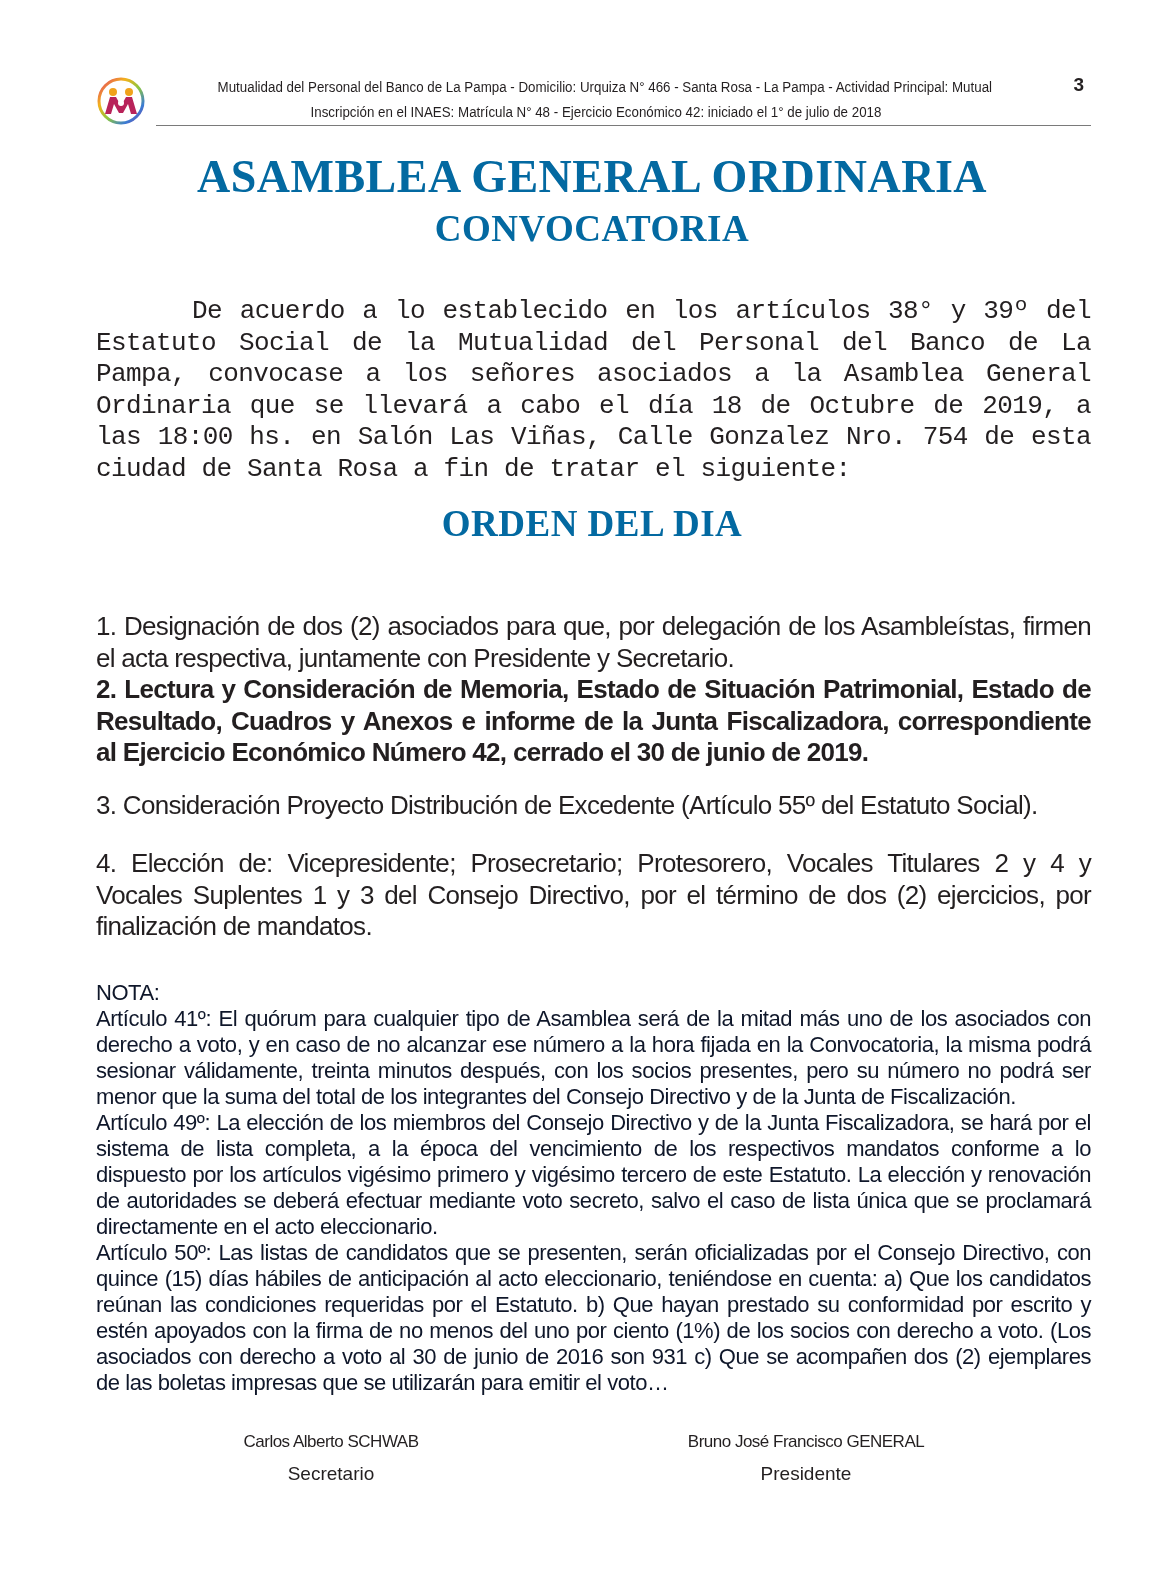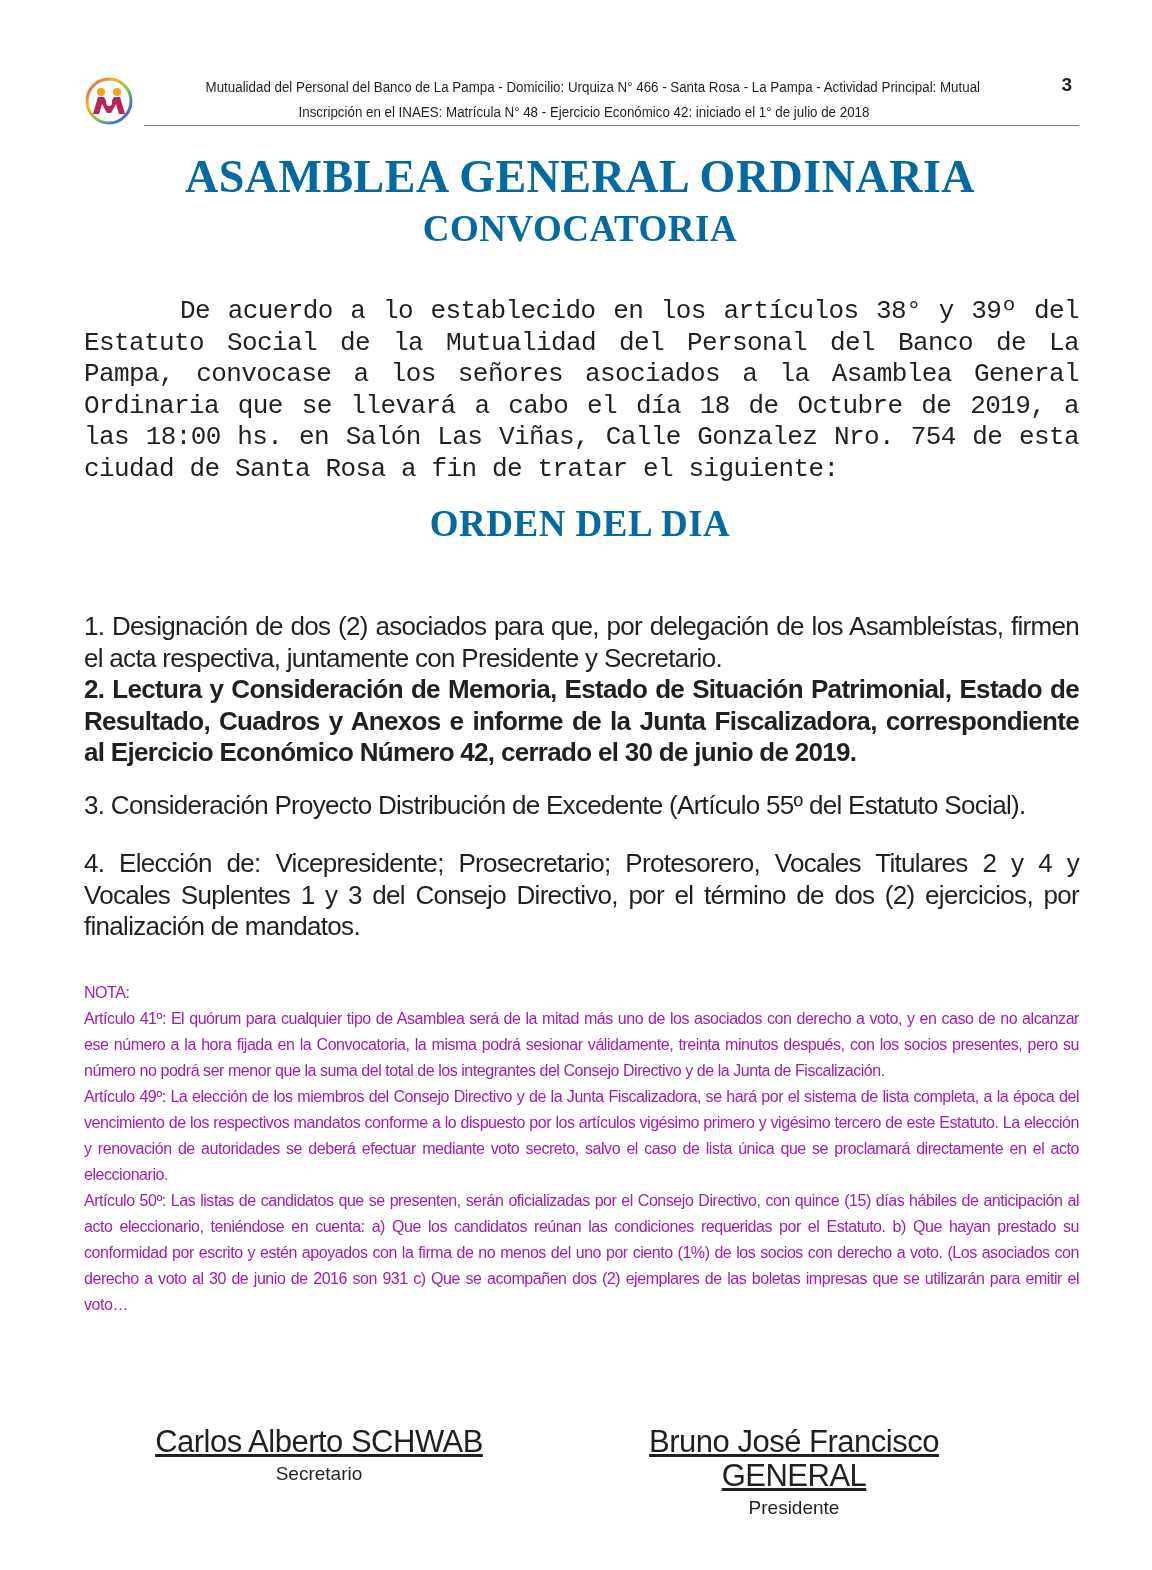--- a/index.html
+++ b/index.html
@@ -1,17 +1,17 @@
 <!DOCTYPE html>
 <html><head>
 <meta charset="utf-8">
 <style>
   html, body { margin: 0; padding: 0; background: #ffffff; }
   body { width: 1152px; height: 1570px; position: relative; overflow: hidden; color: #231f20; }
-  .page { position: absolute; left: 4px; top: 0; width: 984px; height: 1570px; }
+  .page { position: absolute; left: 16px; top: 0; width: 984px; height: 1570px; }
 
   .header { position: absolute; left: 80px; top: 72px; width: 1000px; height: 60px; }
   .logo { position: absolute; left: 0; top: 4px; width: 50px; height: 50px; }
   .header-lines { position: absolute; left: 60px; top: 2px; width: 880px; text-align: center;
     font-family: "Liberation Sans", sans-serif; font-size: 15.5px; line-height: 25px; color: #231f20;
     transform: scaleX(0.86); transform-origin: center top; }
   .header-line { display: block; white-space: nowrap; }
   .page-number { position: absolute; right: 12px; top: 2px; font-family: "Liberation Sans", sans-serif;
     font-weight: bold; font-size: 19px; color: #231f20; }
   .header-rule { position: absolute; left: 60px; top: 53px; width: 935px; height: 0; border-top: 1.6px solid #7a7a7a; }
@@ -25,27 +25,27 @@
   .body-text { position: absolute; left: 80px; width: 995px; font-family: "Liberation Sans", sans-serif;
     color: #231f20; font-size: 26px; line-height: 31.5px; text-align: justify; }
   .intro { top: 296px; text-indent: 96px; letter-spacing: -0.6px; word-spacing: 0.5px; font-family: Liberation Mono, monospace; }
   .agenda-item { letter-spacing: -0.7px; }
   .agenda-1 { top: 582px; margin-top: 29px; }
   .agenda-2 { top: 674px; font-weight: bold; }
   .agenda-3 { top: 790px; }
   .agenda-4 { top: 848px; }
 
   .nota { position: absolute; left: 80px; top: 980px; width: 995px; font-family: "Liberation Sans", sans-serif;
-    font-size: 16px; line-height: 26px; color: #a21caf; text-align: justify; letter-spacing: -0.45px; }
+    font-size: 22px; line-height: 26px; color: #0f172a; text-align: justify; letter-spacing: -0.45px; }
   .nota p { margin: 0; }
 
   .signature { position: absolute; top: 1425px; text-align: center; font-family: "Liberation Sans", sans-serif; color: #231f20; }
   .sig-left { left: 150px; width: 330px; }
   .sig-right { left: 580px; width: 420px; }
-  .sig-name { font-size: 31px; line-height: 34px; letter-spacing: -0.5px; text-decoration: underline; }
+  .sig-name { font-size: 17px; line-height: 34px; letter-spacing: -0.5px; }
   .sig-role { font-size: 19px; font-weight: normal; line-height: 30px; margin-top: 0; }
 </style>
 </head>
 <body>
 
 <div class="page">
 
   <div class="header">
     <svg class="logo" viewBox="0 0 50 50">
       <defs>

